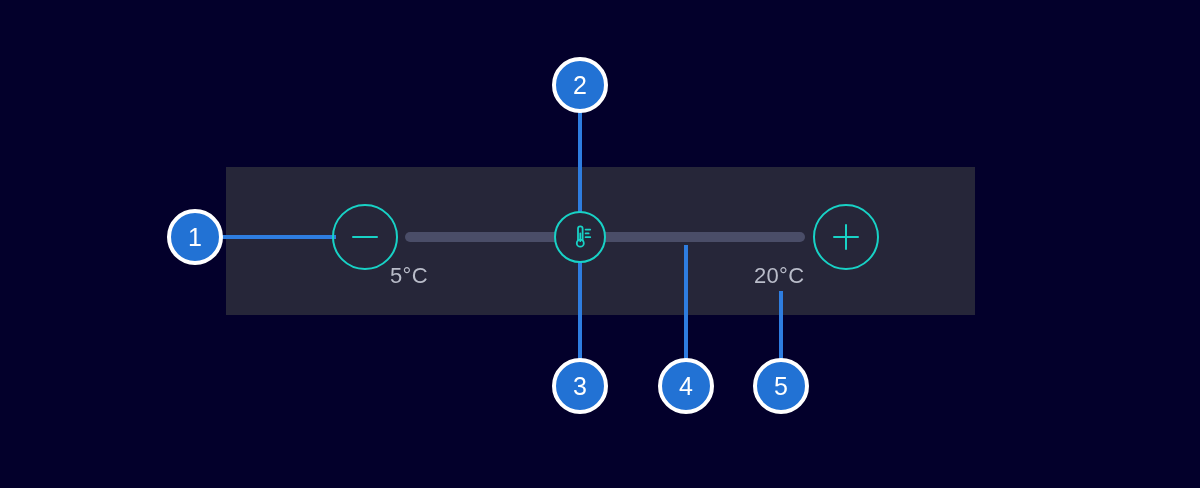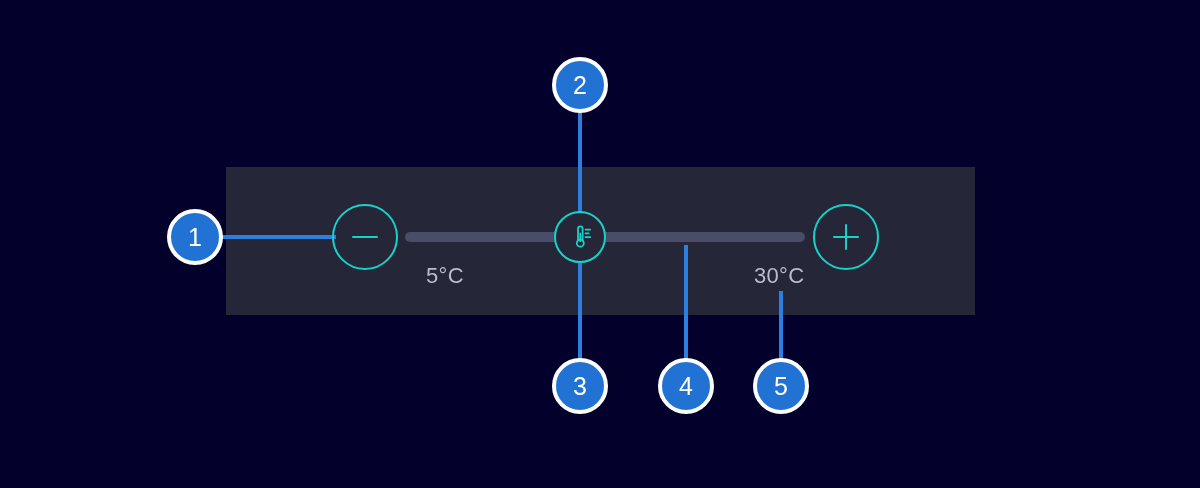--- a/index.html
+++ b/index.html
@@ -93,21 +93,21 @@
   }
 
   .temp-label {
     position: absolute;
     top: 263px;
     font-size: 22px;
     color: #b9bcc9;
     letter-spacing: 0.3px;
     white-space: nowrap;
   }
-  #label-min { left: 426px; }
+  #label-min { left: 390px; }
   #label-max { left: 754px; }
 
   
   .leader {
     position: absolute;
     background: #2e7de0;
   }
   .leader-v { width: 4px; }
   .leader-h { height: 4px; }
 
@@ -171,21 +171,21 @@
 
   <button class="round-btn" id="btn-plus">
     <span class="glyph">
       <span class="bar-h"></span>
       <span class="bar-v"></span>
     </span>
   </button>
 
   <div class="temp-label" id="label-min">5°C</div>
 
-  <div class="temp-label" id="label-max">30°C</div>
+  <div class="temp-label" id="label-max">20°C</div>
 
   <div class="badge" style="left:167px; top:209px;">
     <span>1</span>
   </div>
 
   <div class="badge" style="left:552px; top:57px;">
     <span>2</span>
   </div>
 
   <div class="badge" style="left:552px; top:358px;">

